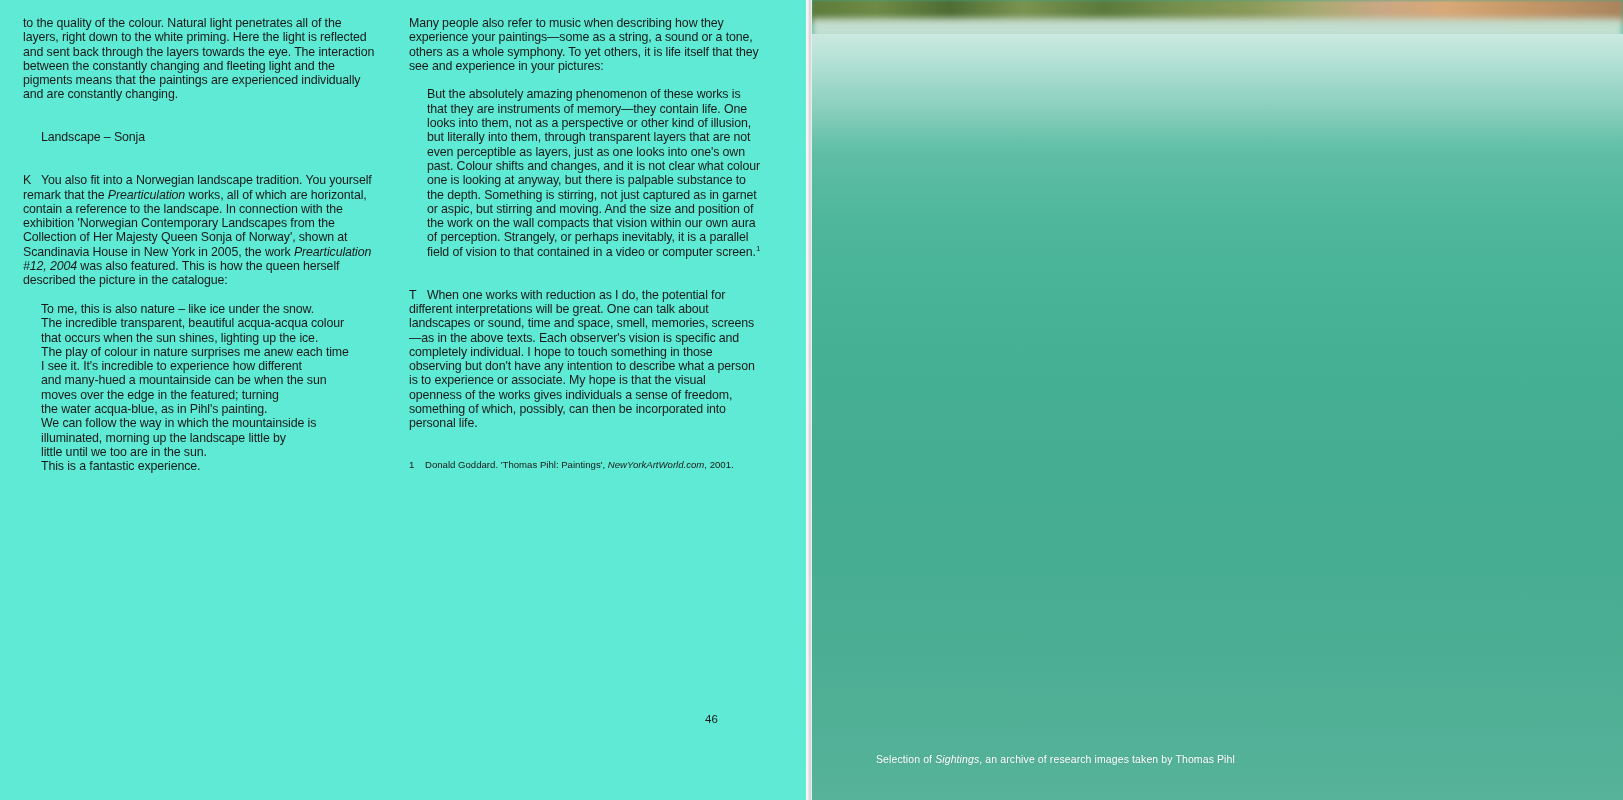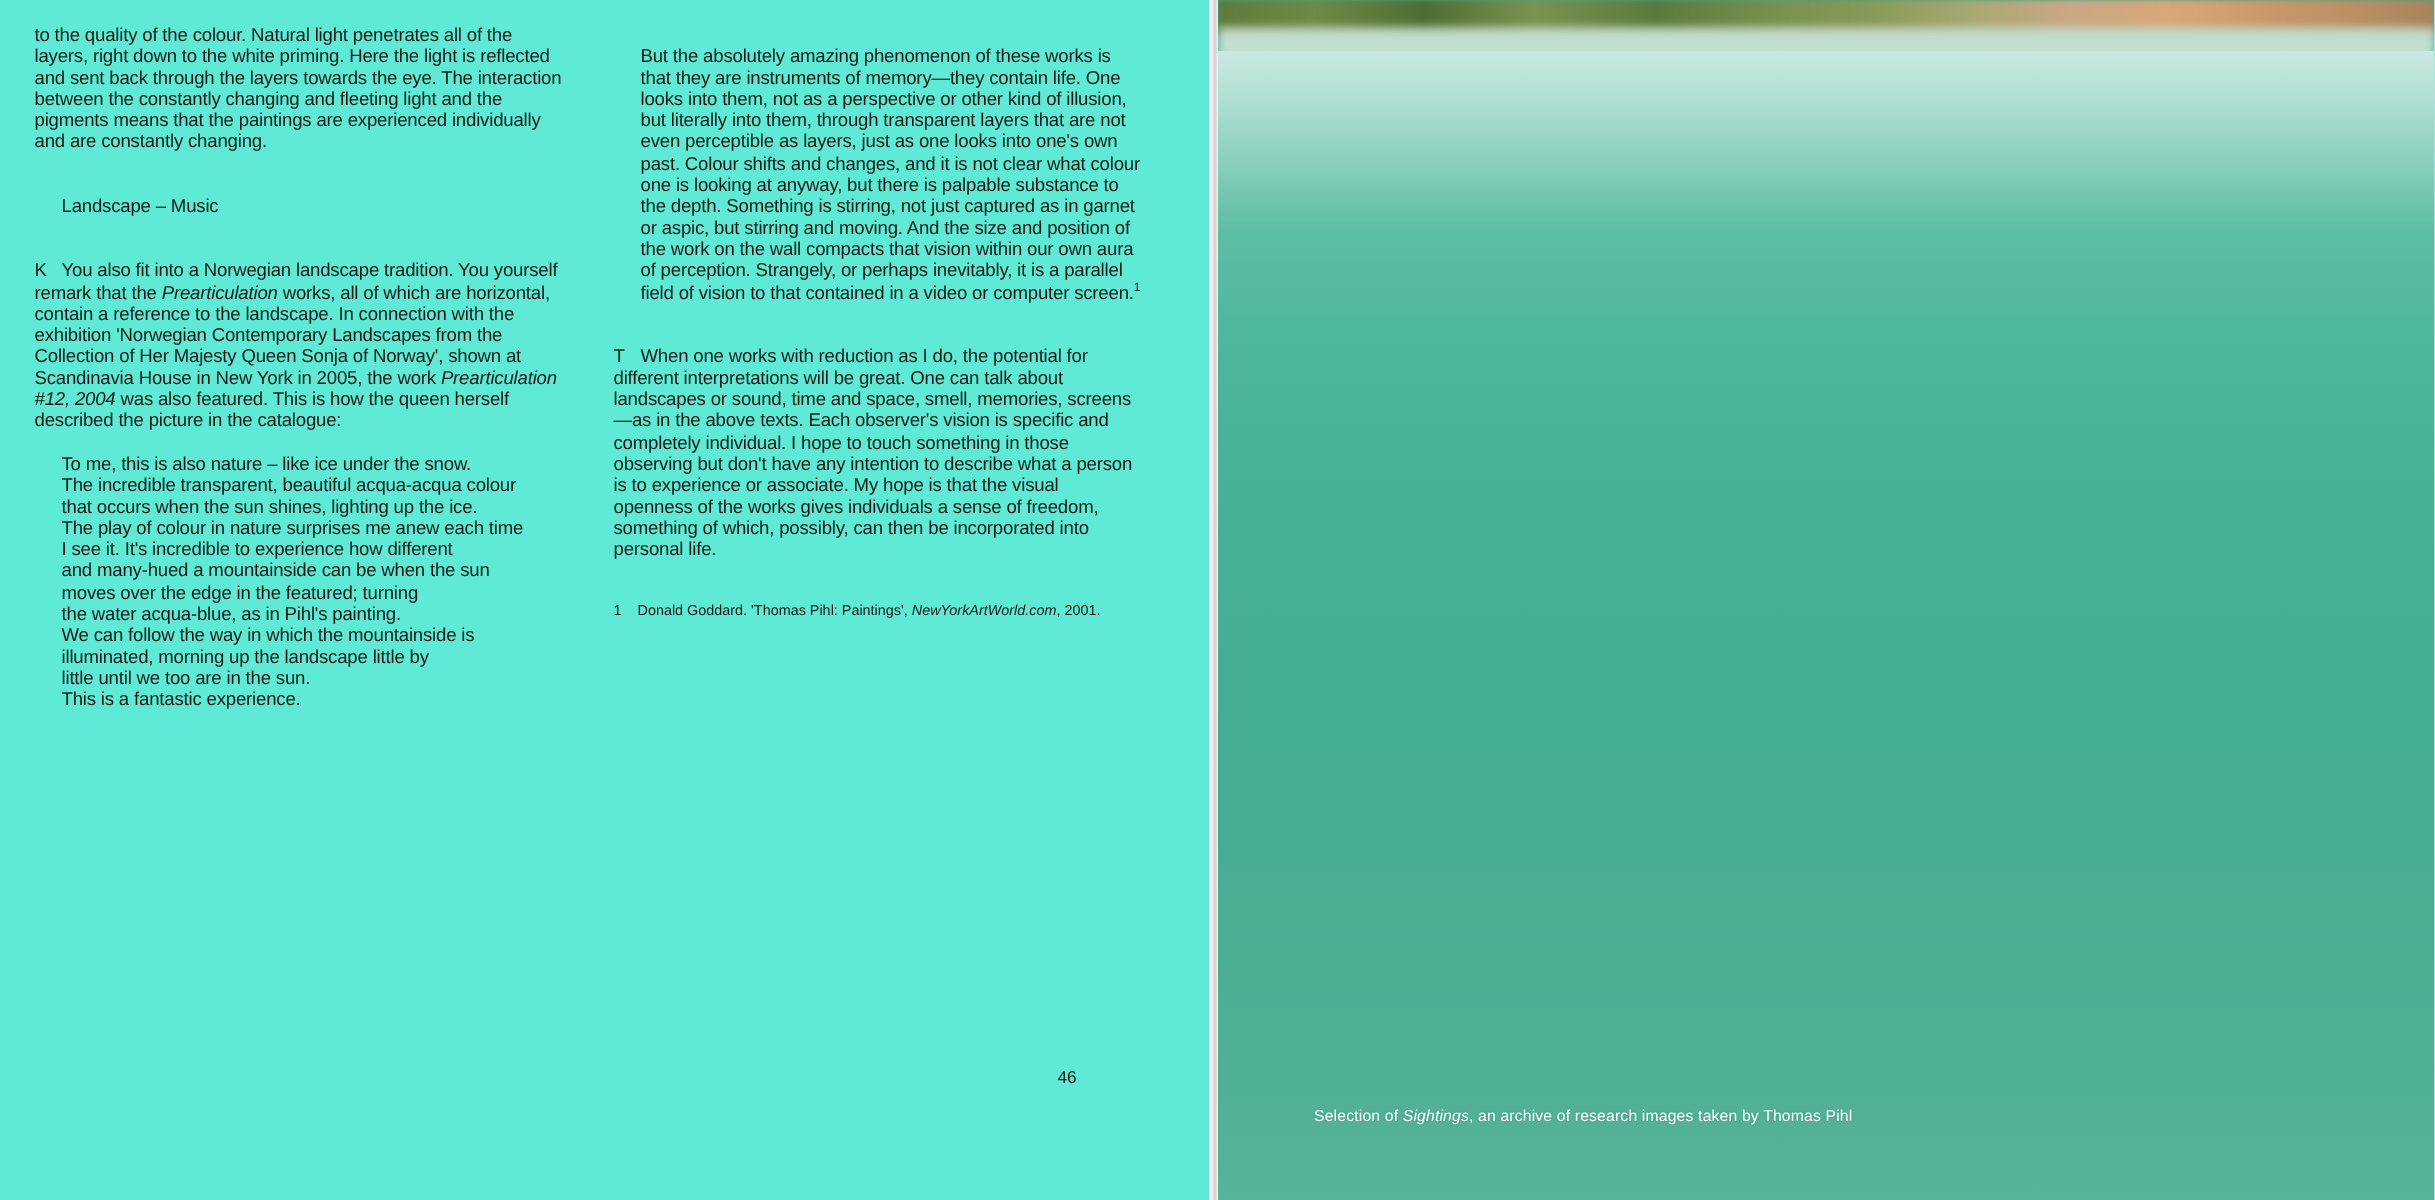--- a/index.html
+++ b/index.html
@@ -177,60 +177,61 @@
     position: absolute;
     top: 34px;
     left: 0;
     right: 0;
     height: 120px;
     background: linear-gradient(to bottom, rgba(255,255,255,0.45), rgba(255,255,255,0));
   }
   .caption {
     position: absolute;
     left: 64px;
-    bottom: 50px;
+    bottom: 35px;
     font-size: 10.5px;
     color: #ffffff;
     letter-spacing: 0.01em;
     text-shadow: 0 0 2px rgba(0,0,0,0.12);
   }
   .caption .ital { font-style: italic; }
 </style>
 </head>
 <body>
 
 <div class="spread">
 
   <div class="page-left">
     <div class="columns">
 
       <div class="col">
         <p class="para">to the quality of the colour. Natural light penetrates all of the layers, right down to the white priming. Here the light is reflected and sent back through the layers towards the eye. The interaction between the constantly changing and fleeting light and the pigments means that the paintings are experienced individually and are constantly changing.</p>
 
-        <p class="section-heading">Landscape – Music</p>
+        <p class="section-heading">Landscape – Sonja</p>
 
         <p class="para gap-before hang"><span class="marker">K</span><span>You also fit into a Norwegian landscape tradition. You yourself remark that the </span><span class="ital">Prearticulation</span><span> works, all of which are horizontal, contain a reference to the landscape. In connection with the exhibition 'Norwegian Contemporary Landscapes from the Collection of Her Majesty Queen Sonja of Norway', shown at Scandinavia House in New York in 2005, the work </span><span class="ital">Prearticulation #12, 2004</span><span> was also featured. This is how the queen herself described the picture in the catalogue:</span></p>
 
         <div class="indent-block poem">
           <p>To me, this is also nature – like ice under the snow.</p>
           <p>The incredible transparent, beautiful acqua-acqua colour</p>
           <p>that occurs when the sun shines, lighting up the ice.</p>
           <p>The play of colour in nature surprises me anew each time</p>
           <p>I see it. It's incredible to experience how different</p>
           <p>and many-hued a mountainside can be when the sun</p>
           <p>moves over the edge in the featured; turning</p>
           <p>the water acqua-blue, as in Pihl's painting.</p>
           <p>We can follow the way in which the mountainside is</p>
           <p>illuminated, morning up the landscape little by</p>
           <p>little until we too are in the sun.</p>
           <p>This is a fantastic experience.</p>
         </div>
       </div>
 
       <div class="col">
+        <p class="para">Many people also refer to music when describing how they experience your paintings—some as a string, a sound or a tone, others as a whole symphony. To yet others, it is life itself that they see and experience in your pictures:</p>
 
         <div class="indent-block">
           <p><span>But the absolutely amazing phenomenon of these works is that they are instruments of memory—they contain life. One looks into them, not as a perspective or other kind of illusion, but literally into them, through transparent layers that are not even perceptible as layers, just as one looks into one's own past. Colour shifts and changes, and it is not clear what colour one is looking at anyway, but there is palpable substance to the depth. Something is stirring, not just captured as in garnet or aspic, but stirring and moving. And the size and position of the work on the wall compacts that vision within our own aura of perception. Strangely, or perhaps inevitably, it is a parallel field of vision to that contained in a video or computer screen.</span><sup>1</sup></p>
         </div>
 
         <p class="para gap-before hang"><span class="marker">T</span><span>When one works with reduction as I do, the potential for different interpretations will be great. One can talk about landscapes or sound, time and space, smell, memories, screens—as in the above texts. Each observer's vision is specific and completely individual. I hope to touch something in those observing but don't have any intention to describe what a person is to experience or associate. My hope is that the visual openness of the works gives individuals a sense of freedom, something of which, possibly, can then be incorporated into personal life.</span></p>
 
         <div class="footnote">
           <span class="fn-num">1</span>
           <span class="fn-text"><span>Donald Goddard. 'Thomas Pihl: Paintings', </span><span class="ital">NewYorkArtWorld.com</span><span>, 2001.</span></span>

